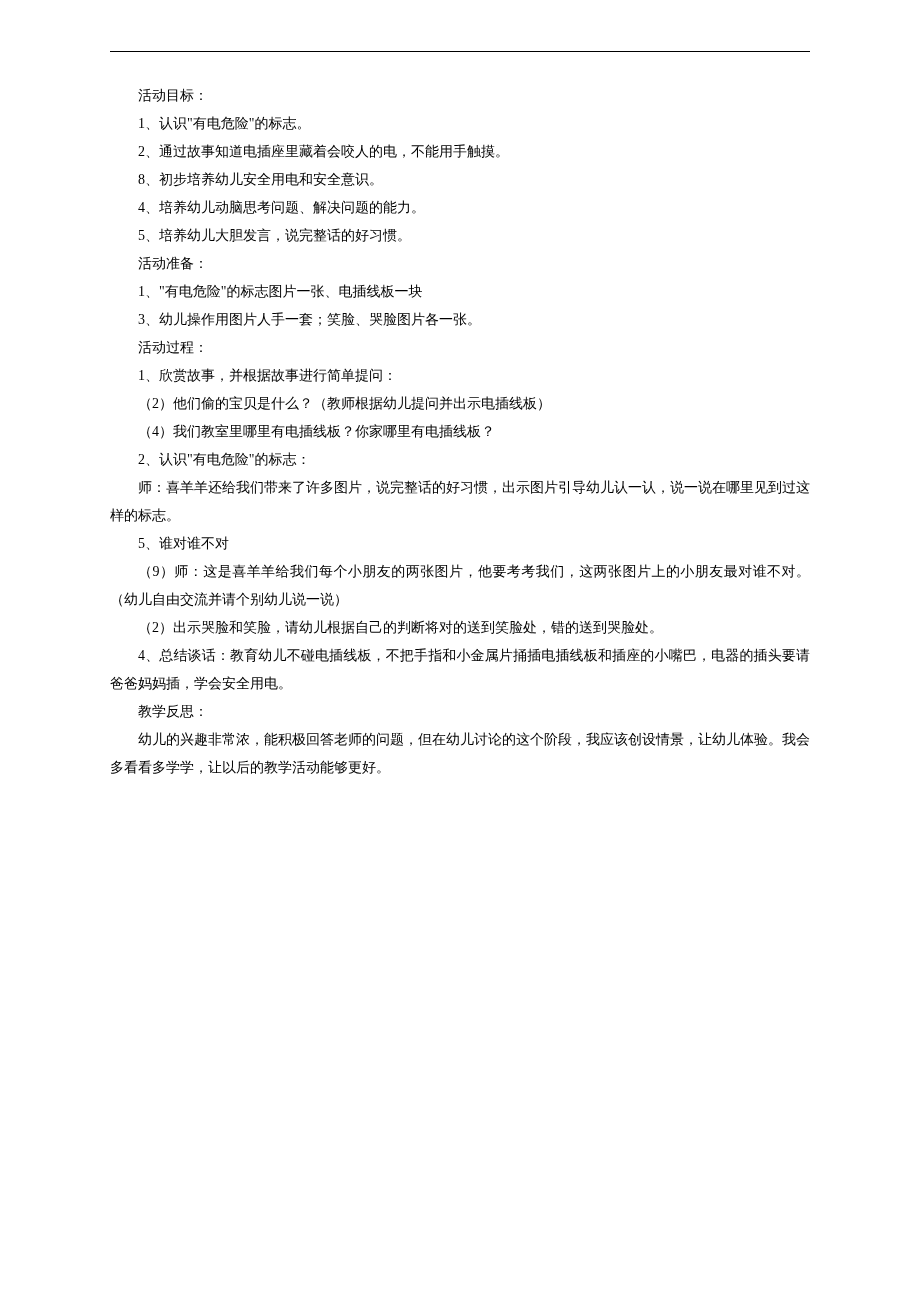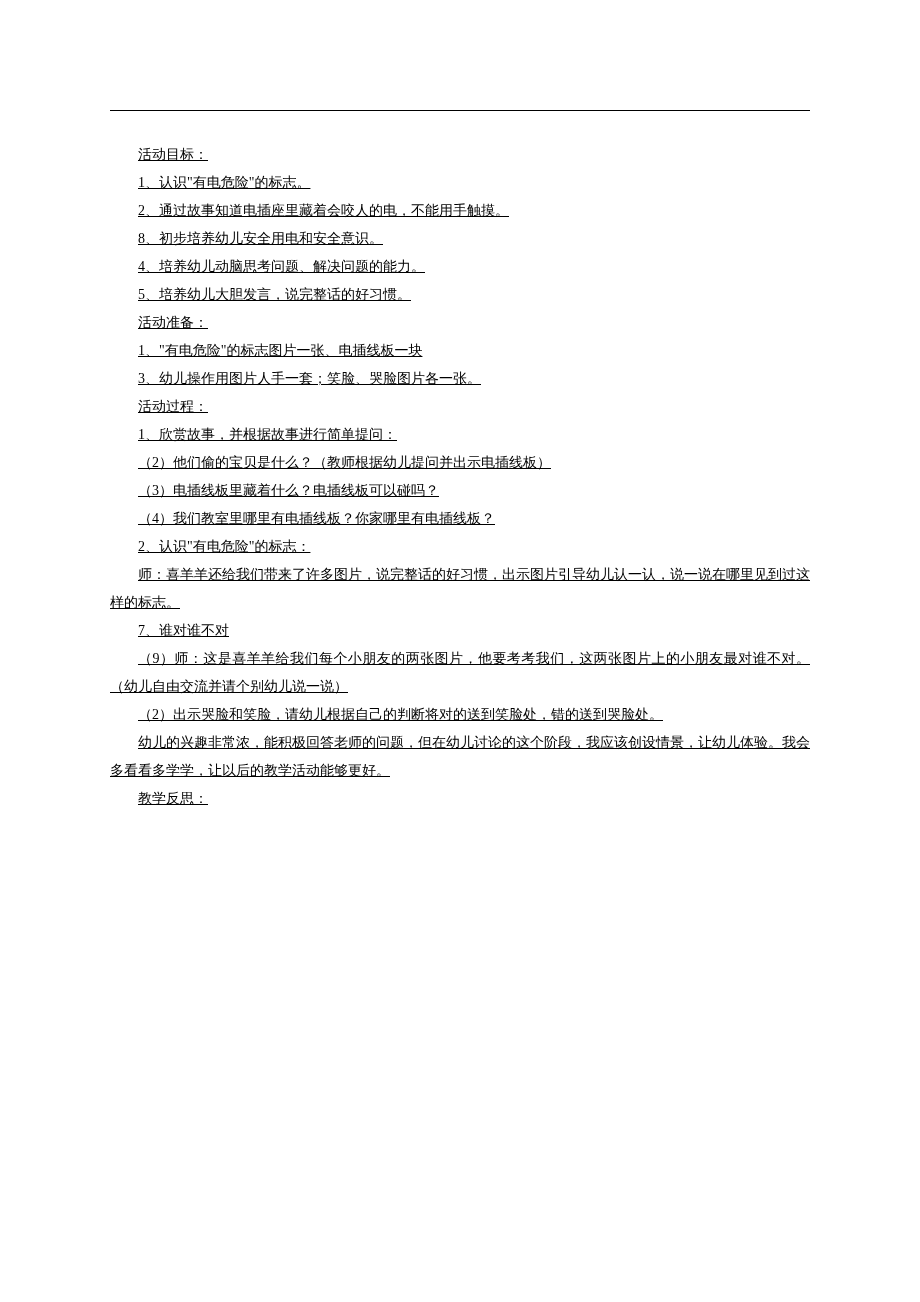--- a/index.html
+++ b/index.html
@@ -11,23 +11,22 @@
       background: #ffffff;
       width: 920px;
       height: 1302px;
       font-family: "SimSun", "宋体", serif;
       font-size: 14px;
       color: #000000;
       line-height: 2;
       padding: 0;
     }
     .page-container {
-      padding: 110px 110px 0 110px;
+      padding: 51px 110px 0 110px;
       position: relative;
-      text-decoration: underline;
     }
     .divider-line {
       border-top: 1px solid #000000;
       margin-bottom: 30px;
       width: 100%;
     }
     .content {
       text-align: justify;
     }
     .indent-1 {
@@ -55,27 +54,27 @@
     <p class="indent-1">4、培养幼儿动脑思考问题、解决问题的能力。</p>
     <p class="indent-1">5、培养幼儿大胆发言，说完整话的好习惯。</p>
 
     <p class="indent-1">活动准备：</p>
     <p class="indent-1">1、"有电危险"的标志图片一张、电插线板一块</p>
     <p class="indent-1">3、幼儿操作用图片人手一套；笑脸、哭脸图片各一张。</p>
 
     <p class="indent-1">活动过程：</p>
     <p class="indent-1">1、欣赏故事，并根据故事进行简单提问：</p>
     <p class="indent-2">（2）他们偷的宝贝是什么？（教师根据幼儿提问并出示电插线板）</p>
-    <p class="indent-2">（3）电插线板里藏着什么？电插线板可以碰吗？</p>
     <p class="indent-2">（4）我们教室里哪里有电插线板？你家哪里有电插线板？</p>
 
     <p class="indent-1">2、认识"有电危险"的标志：</p>
     <p class="indent-1">师：喜羊羊还给我们带来了许多图片，说完整话的好习惯，出示图片引导幼儿认一认，说一说在哪里见到过这样的标志。</p>
 
-    <p class="indent-1">7、谁对谁不对</p>
+    <p class="indent-1">5、谁对谁不对</p>
     <p class="indent-2">（9）师：这是喜羊羊给我们每个小朋友的两张图片，他要考考我们，这两张图片上的小朋友最对谁不对。（幼儿自由交流并请个别幼儿说一说）</p>
     <p class="indent-2">（2）出示哭脸和笑脸，请幼儿根据自己的判断将对的送到笑脸处，错的送到哭脸处。</p>
 
+    <p class="indent-1">4、总结谈话：教育幼儿不碰电插线板，不把手指和小金属片捅插电插线板和插座的小嘴巴，电器的插头要请爸爸妈妈插，学会安全用电。</p>
 
+    <p class="indent-1">教学反思：</p>
     <p class="indent-1">幼儿的兴趣非常浓，能积极回答老师的问题，但在幼儿讨论的这个阶段，我应该创设情景，让幼儿体验。我会多看看多学学，让以后的教学活动能够更好。</p>
-    <p class="indent-1">教学反思：</p>
   </div>
 </div>
 
 </body></html>

